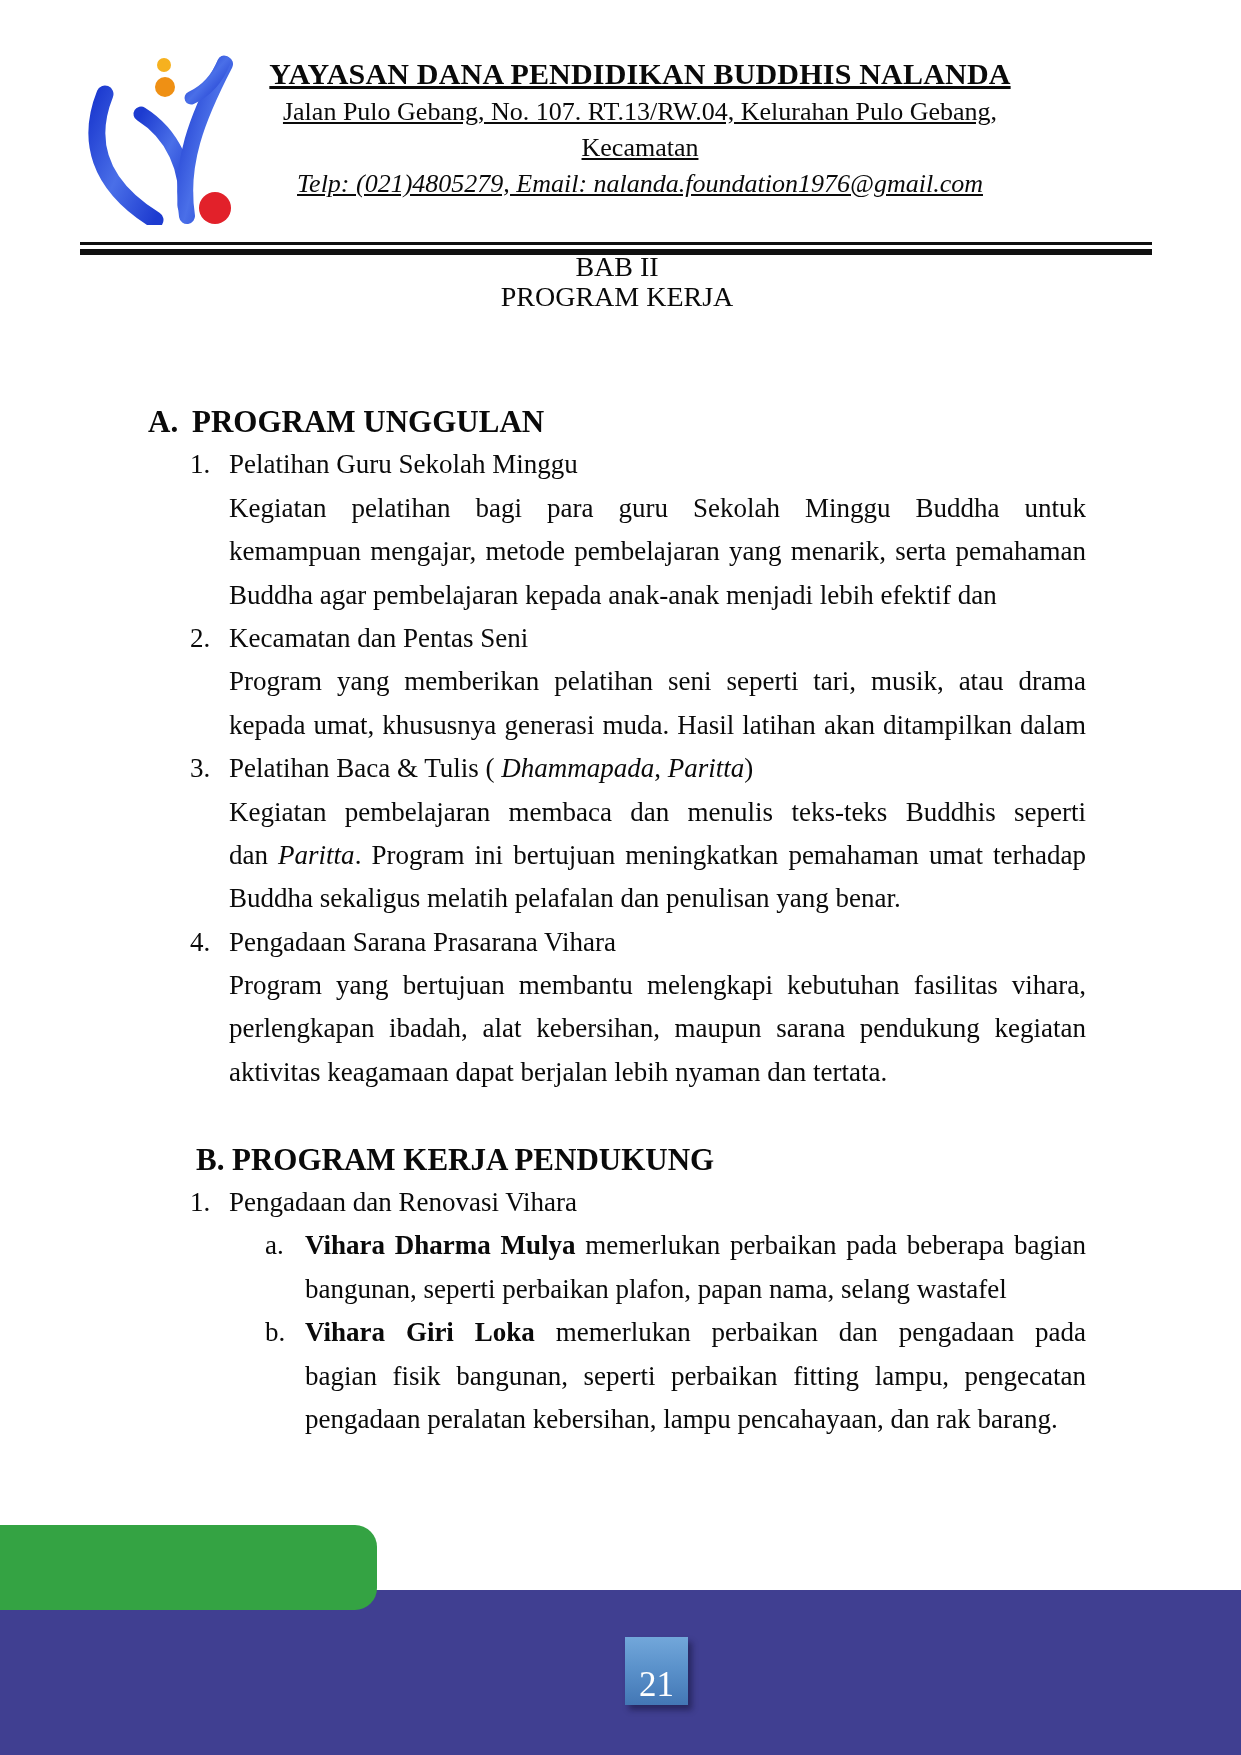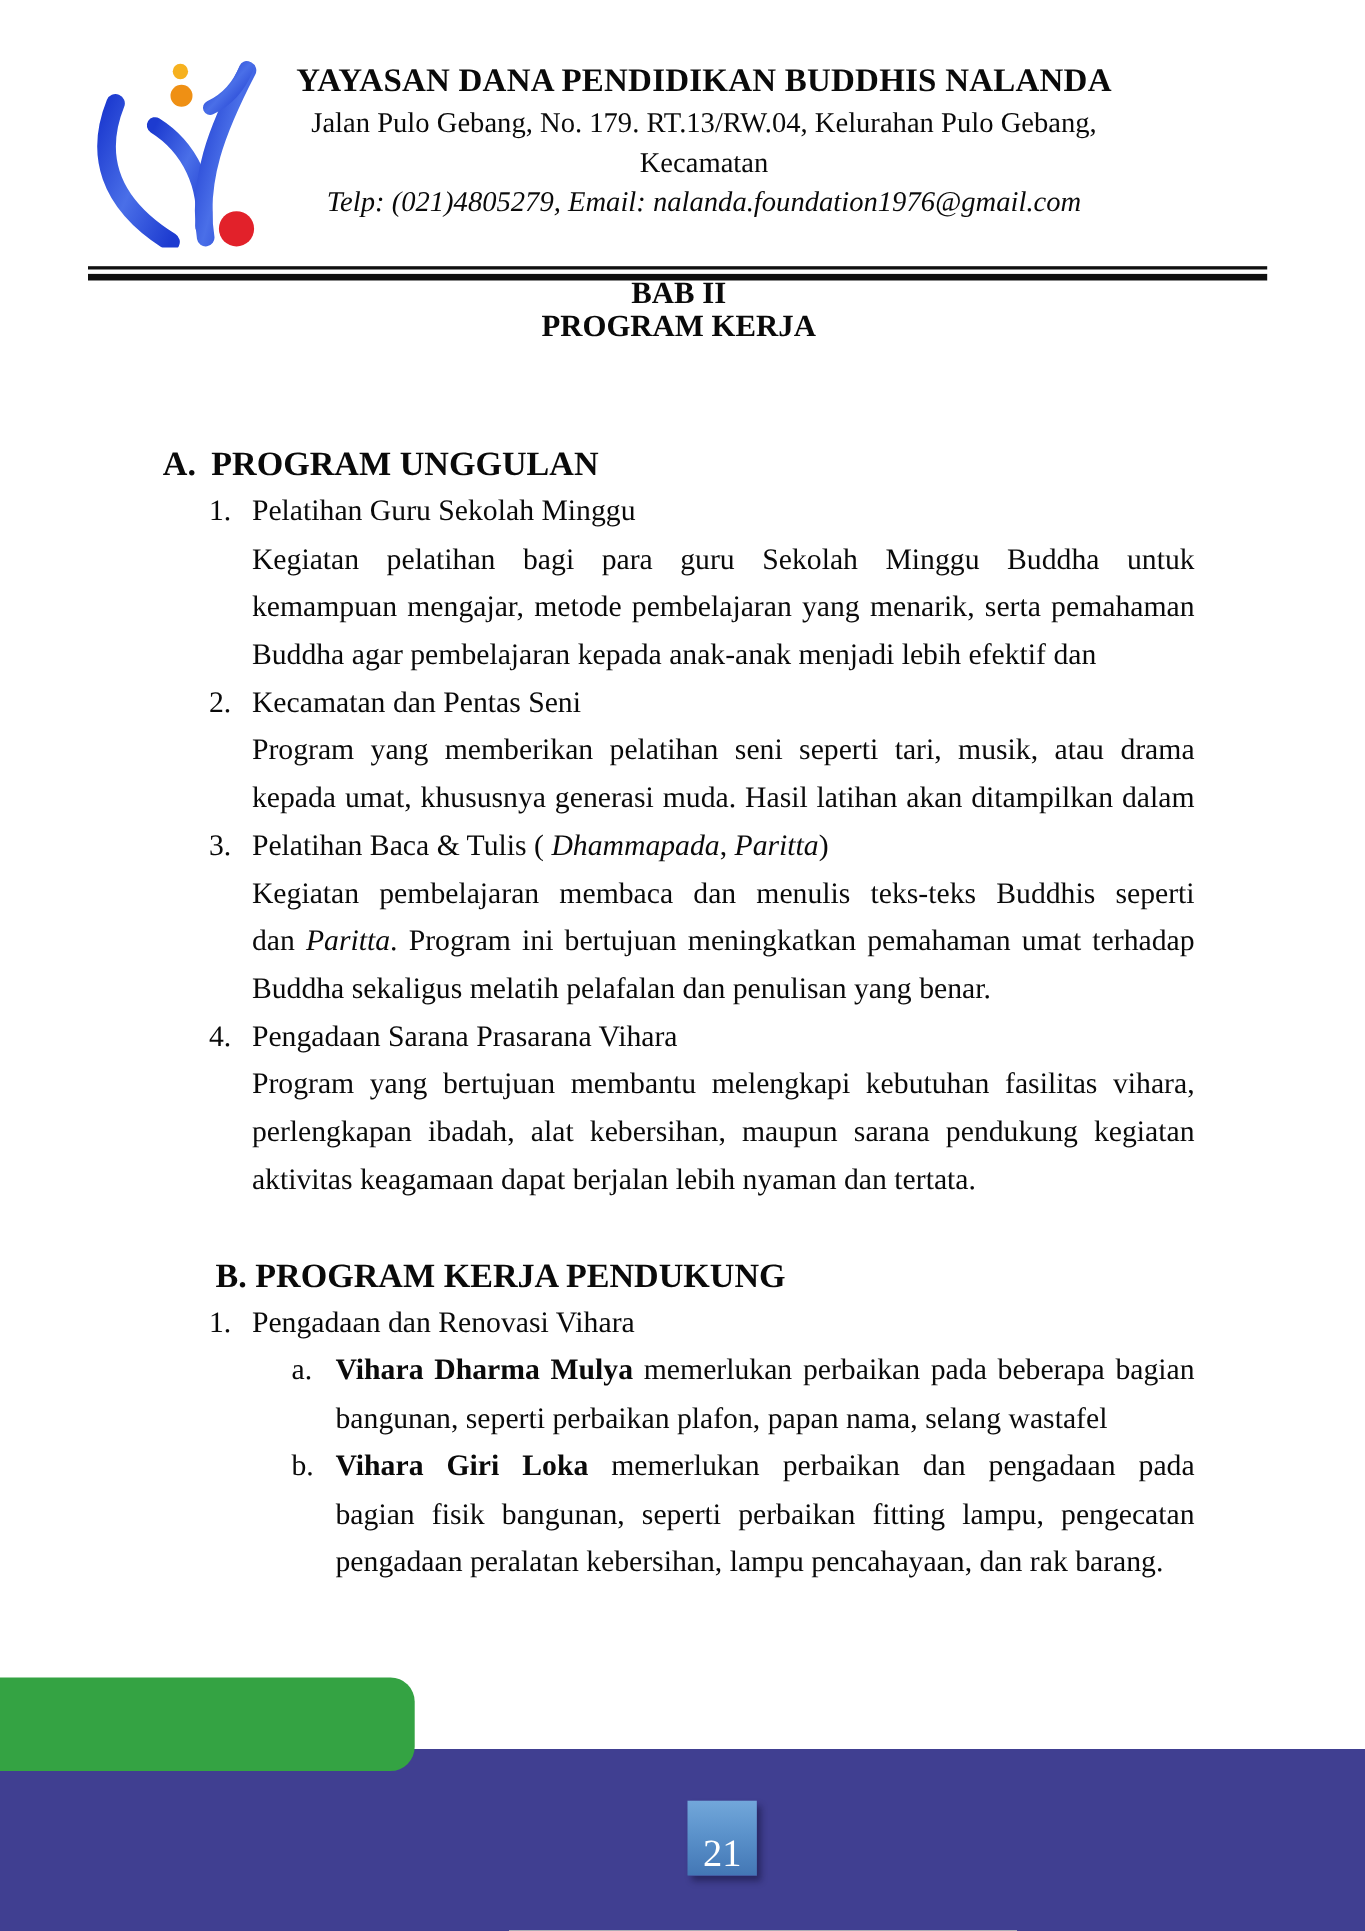--- a/index.html
+++ b/index.html
@@ -9,31 +9,31 @@
     margin:0 auto;
     background:#ffffff;
     overflow:hidden;
     font-family:"Liberation Serif","DejaVu Serif",serif;
     color:#0a0a0a;
   }
   
   .logo{position:absolute;left:75px;top:33px;width:180px;height:192px;}
   .header-text{
     position:absolute;left:245px;top:54px;width:790px;
-    text-align:center;line-height:36px;font-size:26px;
+    text-align:center;line-height:36px;font-size:26px;text-decoration:underline;
   }
   .org-name{font-size:30px;font-weight:bold;line-height:40px;letter-spacing:.2px;}
   .contact-line{font-style:italic;}
   .rule{position:absolute;left:80px;width:1072px;background:#101010;}
   .rule-thin{top:242px;height:3px;}
   .rule-thick{top:249px;height:6px;}
   
   .chapter{
     position:absolute;left:148px;top:252px;width:938px;
-    text-align:center;font-weight:bold;font-size:28px;line-height:30px;
+    text-align:center;font-weight:normal;font-size:28px;line-height:30px;
   }
   
   .content{
     position:absolute;left:148px;top:400px;width:938px;
     font-size:27px;line-height:43.4px;
   }
   .sec-heading{font-weight:bold;font-size:31px;height:43.4px;overflow:hidden;}
   .sec-label-a{display:inline-block;width:44px;}
   .sec-label-b{display:inline-block;width:36px;}
   .item{position:relative;padding-left:81px;}
@@ -78,21 +78,21 @@
       <path d="M 112 182 C 104 130, 122 84, 150 30" stroke-width="16"></path>
       <path d="M 149 28 C 141 48, 129 58, 116 64" stroke-width="13"></path>
     </g>
     <circle cx="89" cy="31" r="7" fill="#f6b11f"></circle>
     <circle cx="90" cy="53" r="10" fill="#ef9014"></circle>
     <circle cx="140" cy="174" r="16" fill="#e2212a"></circle>
   </svg>
 
   <div class="header-text">
     <div class="org-name">YAYASAN DANA PENDIDIKAN BUDDHIS NALANDA</div>
-    <div class="addr">Jalan Pulo Gebang, No. 179. RT.13/RW.04, Kelurahan Pulo Gebang, Kecamatan</div>
+    <div class="addr">Jalan Pulo Gebang, No. 107. RT.13/RW.04, Kelurahan Pulo Gebang, Kecamatan</div>
     <div class="contact-line">Telp: (021)4805279, Email: nalanda.foundation1976@gmail.com</div>
   </div>
 
   <div class="rule rule-thin"></div>
   <div class="rule rule-thick"></div>
 
   <div class="chapter">
     <div>BAB II</div>
     <div>PROGRAM KERJA</div>
   </div>

